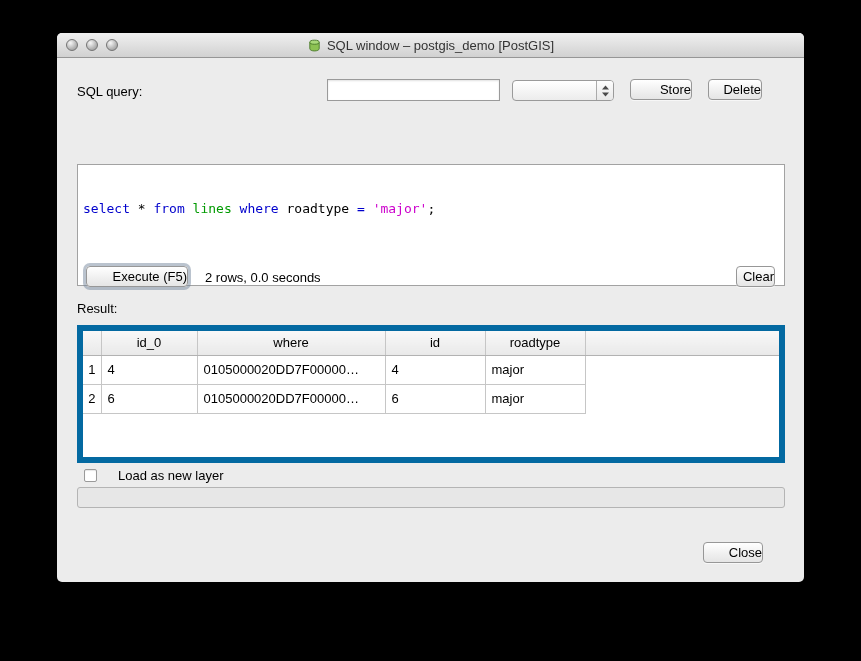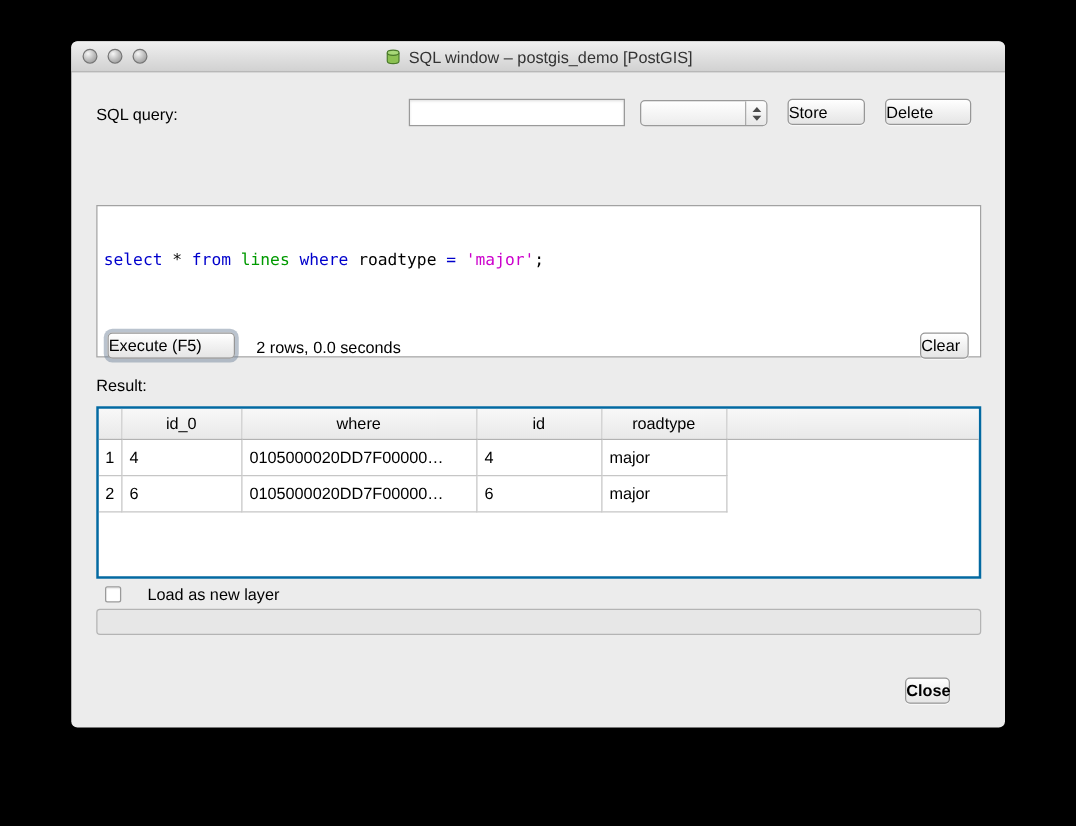--- a/index.html
+++ b/index.html
@@ -32,40 +32,40 @@
   .combo { position:absolute; left:455px; top:47px; width:102px; height:21px;
            border:1px solid #9a9a9a; border-radius:4px;
            background:linear-gradient(#ffffff,#ececec); display:flex; overflow:hidden; }
   .combo-text { flex:1; padding:2px 6px; }
   .combo-arrows { width:17px; border-left:1px solid #ababab; display:flex;
                   align-items:center; justify-content:center;
                   background:linear-gradient(#fdfdfd,#e8e8e8); }
 
   .btn { position:absolute; height:21px; border:1px solid #979797; border-radius:4px;
          background:linear-gradient(#ffffff,#f0f0f0 55%,#e5e5e5);
-         font:13px "Liberation Sans", sans-serif; color:#000; text-align:left;
+         font:13px "Liberation Sans", sans-serif; color:#000; text-align:right;
          line-height:19px; cursor:default;
          box-shadow:0 1px 0 rgba(255,255,255,0.6); }
   .store-btn   { left:573px; top:46px; width:62px; }
-  .delete-btn  { left:651px; top:46px; width:69px; }
+  .delete-btn  { left:651px; top:46px; width:54px; }
   .execute-btn { left:29px;  top:233px; width:102px;
                  box-shadow:0 0 0 3px rgba(118,136,158,0.5); }
   .clear-btn   { left:658px; top:233px; width:39px;margin-left:21px; }
-  .close-btn   { left:667px; top:509px; width:36px;font-weight:bold; }
+  .close-btn   { left:646px; top:509px; width:60px; }
 
   .editor { position:absolute; left:20px; top:91px; width:708px; height:122px;
             background:#fff; border:1px solid #a2a2a2;
             font:13px "DejaVu Sans Mono", monospace; padding:6px 5px;
             white-space:pre; cursor:text;margin-top:40px; }
 
   .status-text { left:148px; top:237px; }
   .result-label { left:20px; top:268px; }
 
   .table-wrap { position:absolute; left:20px; top:292px; width:708px; height:138px;
-                background:#fff; border:2px solid #0369a1; overflow:hidden; }
+                background:#fff; border:6px solid #0369a1; overflow:hidden; }
   .table-wrap table { border-collapse:collapse; table-layout:fixed; width:100%;
                       font:13px "Liberation Sans", sans-serif; }
   .table-wrap th { background:linear-gradient(#f8f8f8,#e9e9e9);
                    border-bottom:1px solid #b2b2b2; border-right:1px solid #c6c6c6;
                    font-weight:normal; height:24px; text-align:center; overflow:hidden; }
   .table-wrap th.filler { border-right:none; }
   .table-wrap td { border-bottom:1px solid #c6c6c6; border-right:1px solid #c6c6c6;
                    height:29px; padding:0 6px; white-space:nowrap; overflow:hidden; }
   .table-wrap td.filler { border:none; }
   .table-wrap td.rownum { text-align:center; padding:0; }

